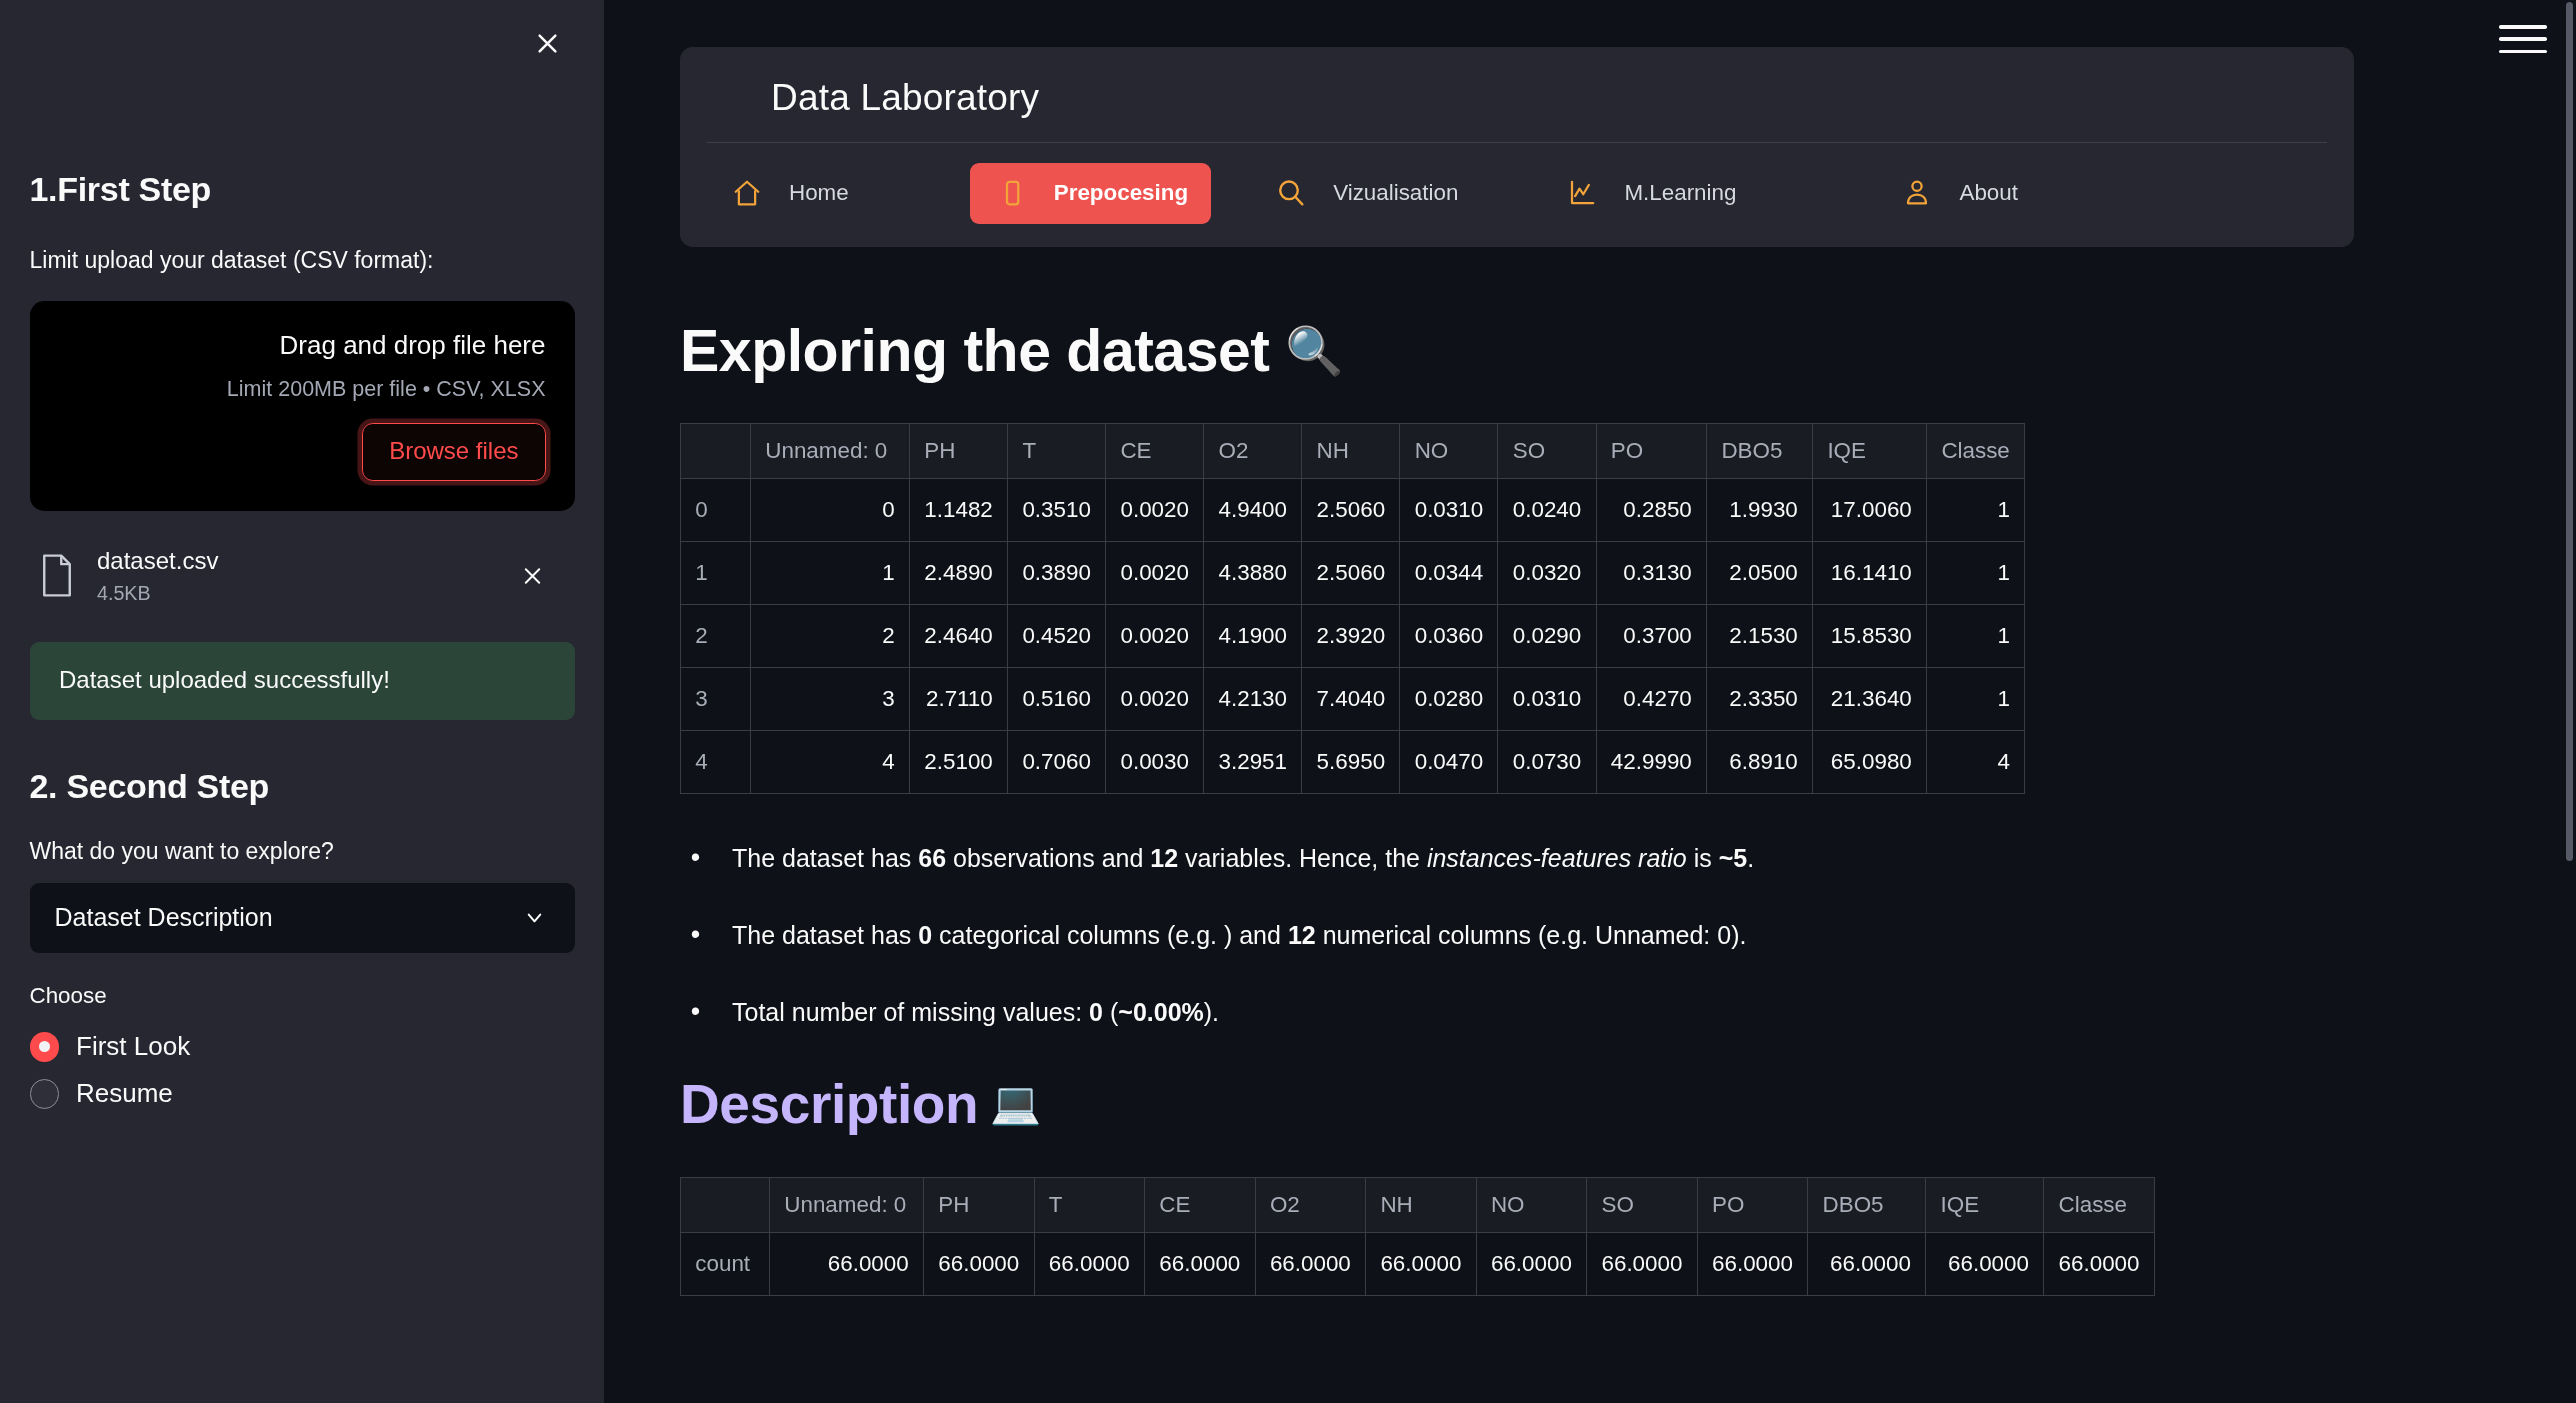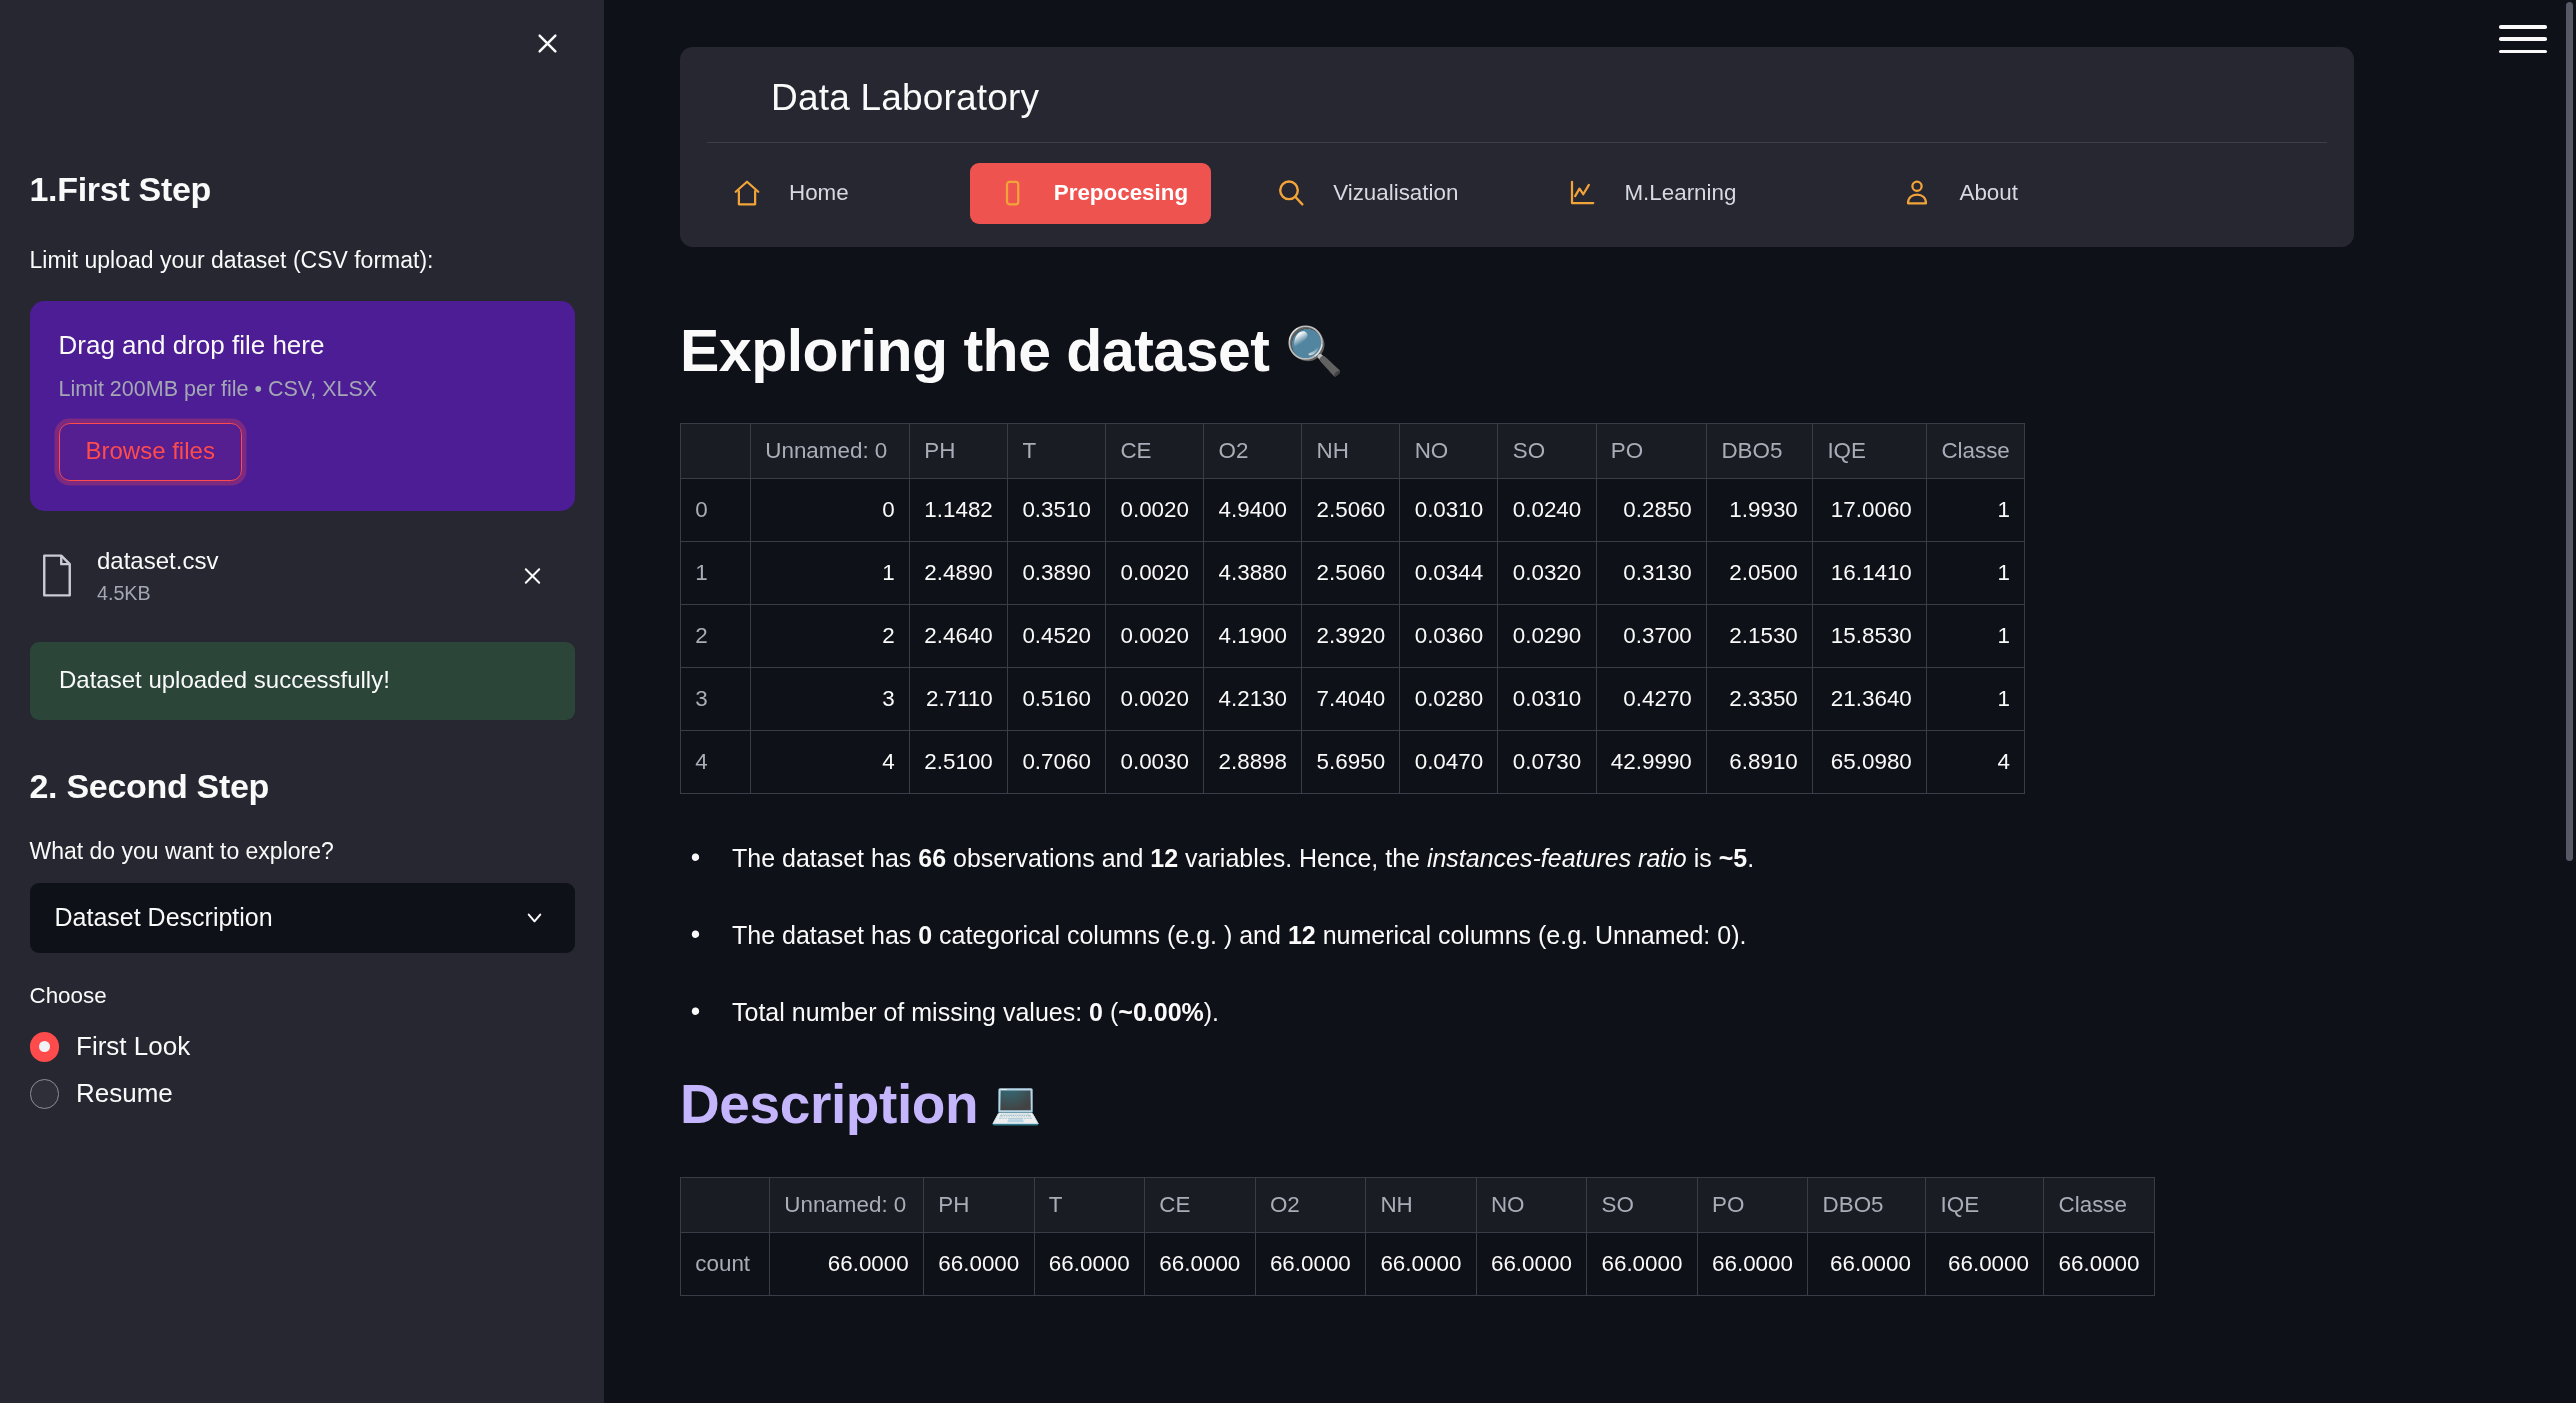--- a/index.html
+++ b/index.html
@@ -51,23 +51,24 @@
   }
   .step-sub {
     font-size: 23px;
     color: #fafafa;
     margin-top: 34px;
     line-height: 1.5;
   }
 
   .uploader {
     margin-top: 23px;
-    background: #4c1d95;
+    background: #000000;
     border-radius: 14.3px;
     padding: 28px 29px 30px 29px;
+    text-align: right;
   }
   .uploader-title {
     font-size: 26px;
     color: #fafafa;
     font-weight: 400;
     line-height: 1.3;
   }
   .uploader-limit {
     font-size: 21.5px;
     color: #a3a8b4;
@@ -633,21 +634,21 @@
               <td>2.3350</td>
               <td>21.3640</td>
               <td>1</td>
             </tr>
             <tr>
               <td class="idx">4</td>
               <td>4</td>
               <td>2.5100</td>
               <td>0.7060</td>
               <td>0.0030</td>
-              <td>2.8898</td>
+              <td>3.2951</td>
               <td>5.6950</td>
               <td>0.0470</td>
               <td>0.0730</td>
               <td>42.9990</td>
               <td>6.8910</td>
               <td>65.0980</td>
               <td>4</td>
             </tr>
           </tbody>
       </table>

